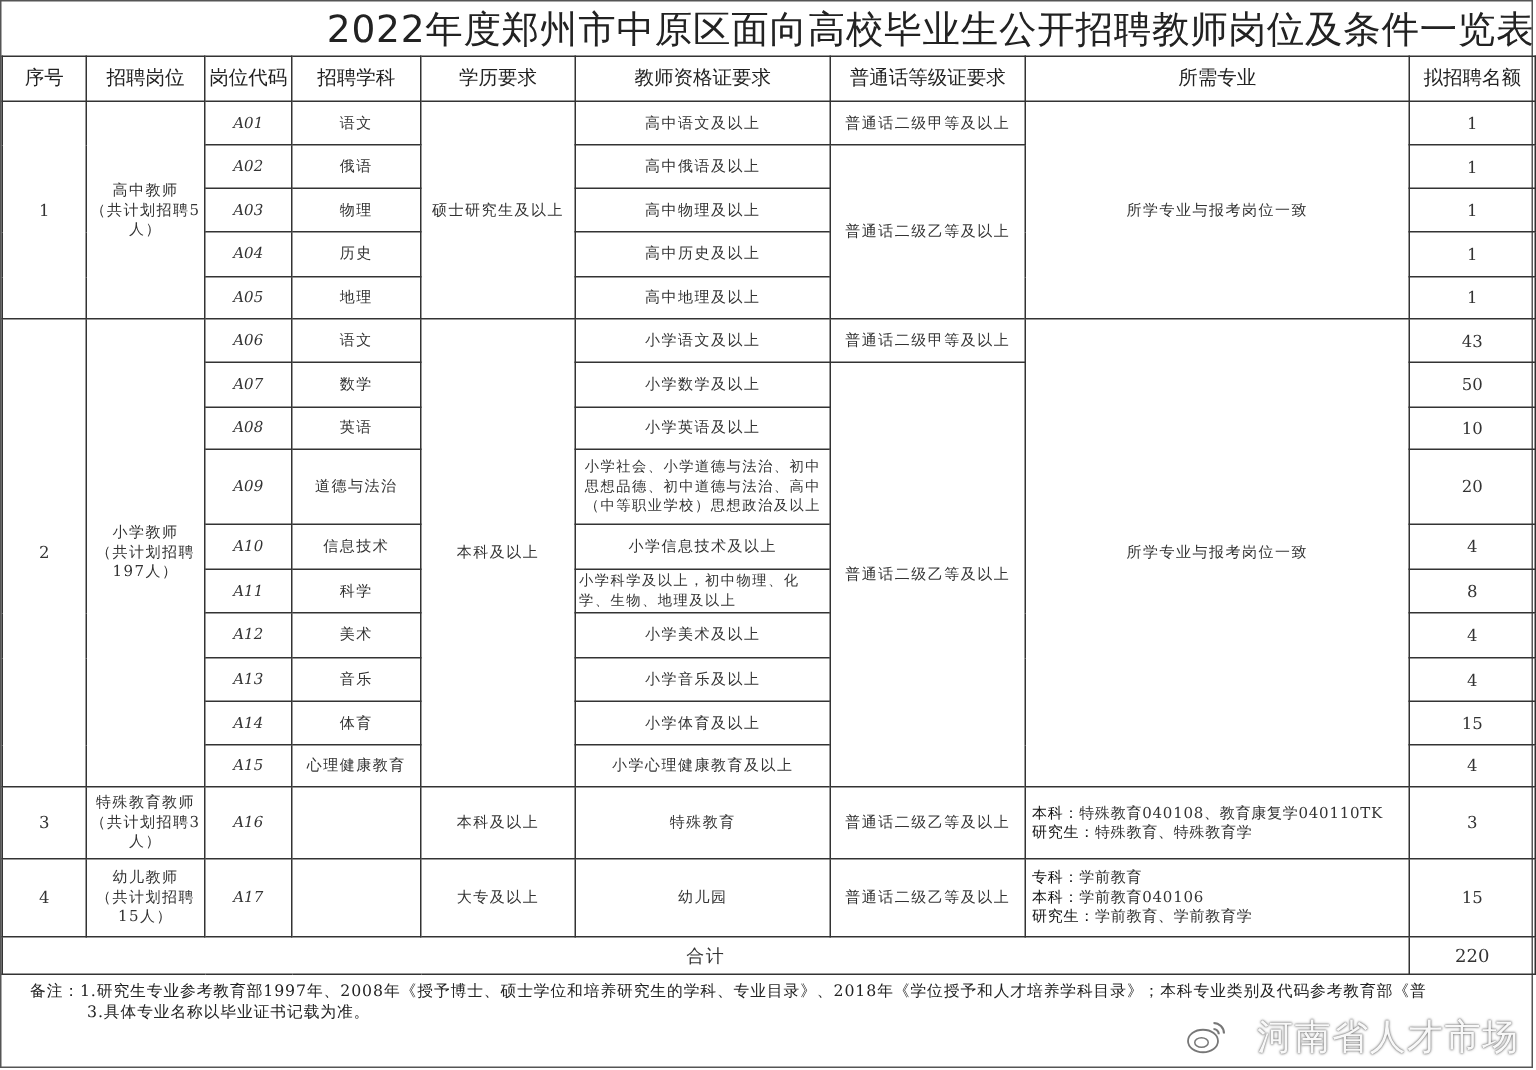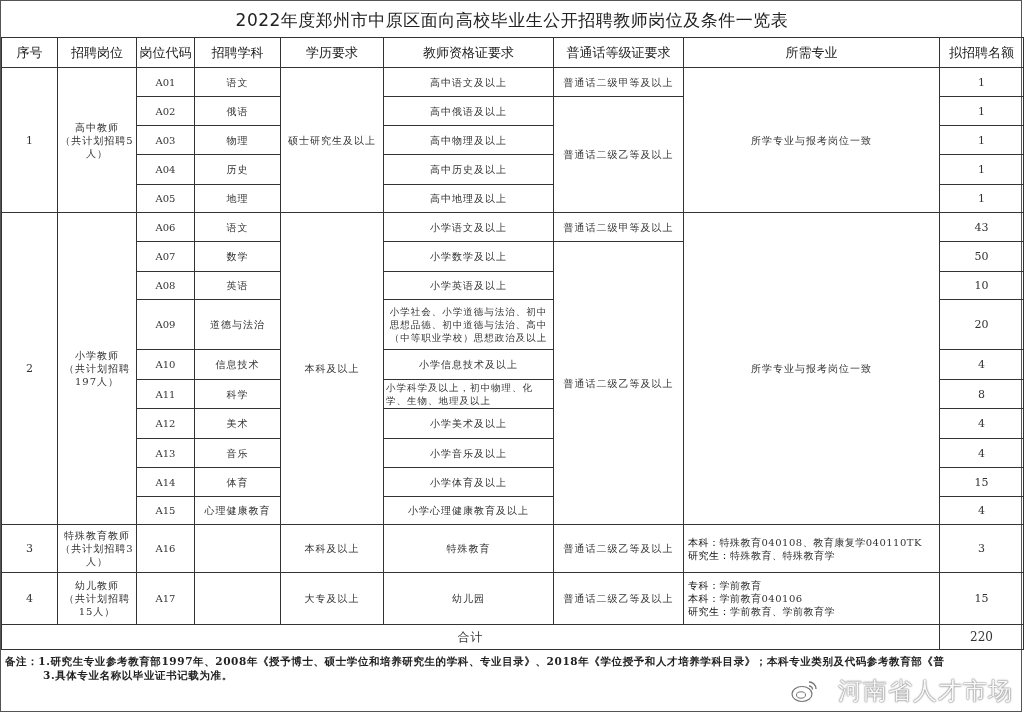--- a/index.html
+++ b/index.html
@@ -1,35 +1,35 @@
 <!DOCTYPE html>
 <html><head>
 <meta charset="utf-8">
 <style>
   html, body { margin: 0; padding: 0; background: #ffffff; }
   body { width: 1024px; height: 713px; overflow: hidden; position: relative;
          font-family: "DejaVu Serif", "Liberation Serif", serif; color: #222; }
   .page { position: absolute; left: 0; top: 0; width: 1022px; height: 712px;
           border: 1px solid #555; box-sizing: border-box; background: #fff; }
   .title { position: absolute; left: 0; top: 0; width: 1022px; height: 36px;
-           line-height: 38px; text-align: center; font-size: 17px; color: #222;
+           line-height: 38px; text-align: right; font-size: 25px; color: #222;
            font-family: "DejaVu Sans", "Liberation Sans", sans-serif; letter-spacing: 0.5px; }
   table.grid { position: absolute; left: 0; top: 36px; border-collapse: collapse;
                table-layout: fixed; width: 1022px; }
   table.grid td, table.grid th { border: 1px solid #333; text-align: center;
                vertical-align: middle; padding: 0 2px; font-size: 10px; color: #333;
                font-weight: normal; overflow: hidden; line-height: 13px; letter-spacing: 1px; }
   table.grid th { font-family: "DejaVu Sans", "Liberation Sans", sans-serif; font-size: 13px; height: 29px; letter-spacing: 0; color: #222; }
   .num { font-size: 11px !important; letter-spacing: 0 !important; }
-  .code { font-size: 10px !important; letter-spacing: 0 !important; }
+  .code { font-size: 10px !important; letter-spacing: 0 !important; font-style: italic; }
   .multi { text-align: center; line-height: 13px !important; padding-left: 2px !important; font-size: 9.5px !important; }
   .major-lines { text-align: left !important; padding-left: 4px !important; line-height: 13px !important; letter-spacing: 0.5px !important; }
   .major-lines b { font-weight: normal; color: #111; }
   .notes { position: absolute; left: 0; top: 648px; width: 1022px; height: 64px;
-           box-sizing: border-box; padding: 6px 4px 0 4px; font-size: 10.5px; font-weight: bold;
+           box-sizing: border-box; padding: 6px 4px 0 19px; font-size: 10.5px; font-weight: normal;
            line-height: 13.5px; color: #222; letter-spacing: 0.6px; }
   .notes .indent { padding-left: 38px; }
   .watermark { position: absolute; right: 8px; bottom: 4px; height: 32px; display: flex;
                align-items: center; gap: 18px; color: rgba(255,255,255,0.95);
                font-family: Liberation Serif, serif; font-size: 24px;
                text-shadow: 0 0 2px #777, 0 0 1px #555; letter-spacing: 1px; }
   .wb-icon { width: 30px; height: 26px; }
 </style>
 </head>
 <body>

